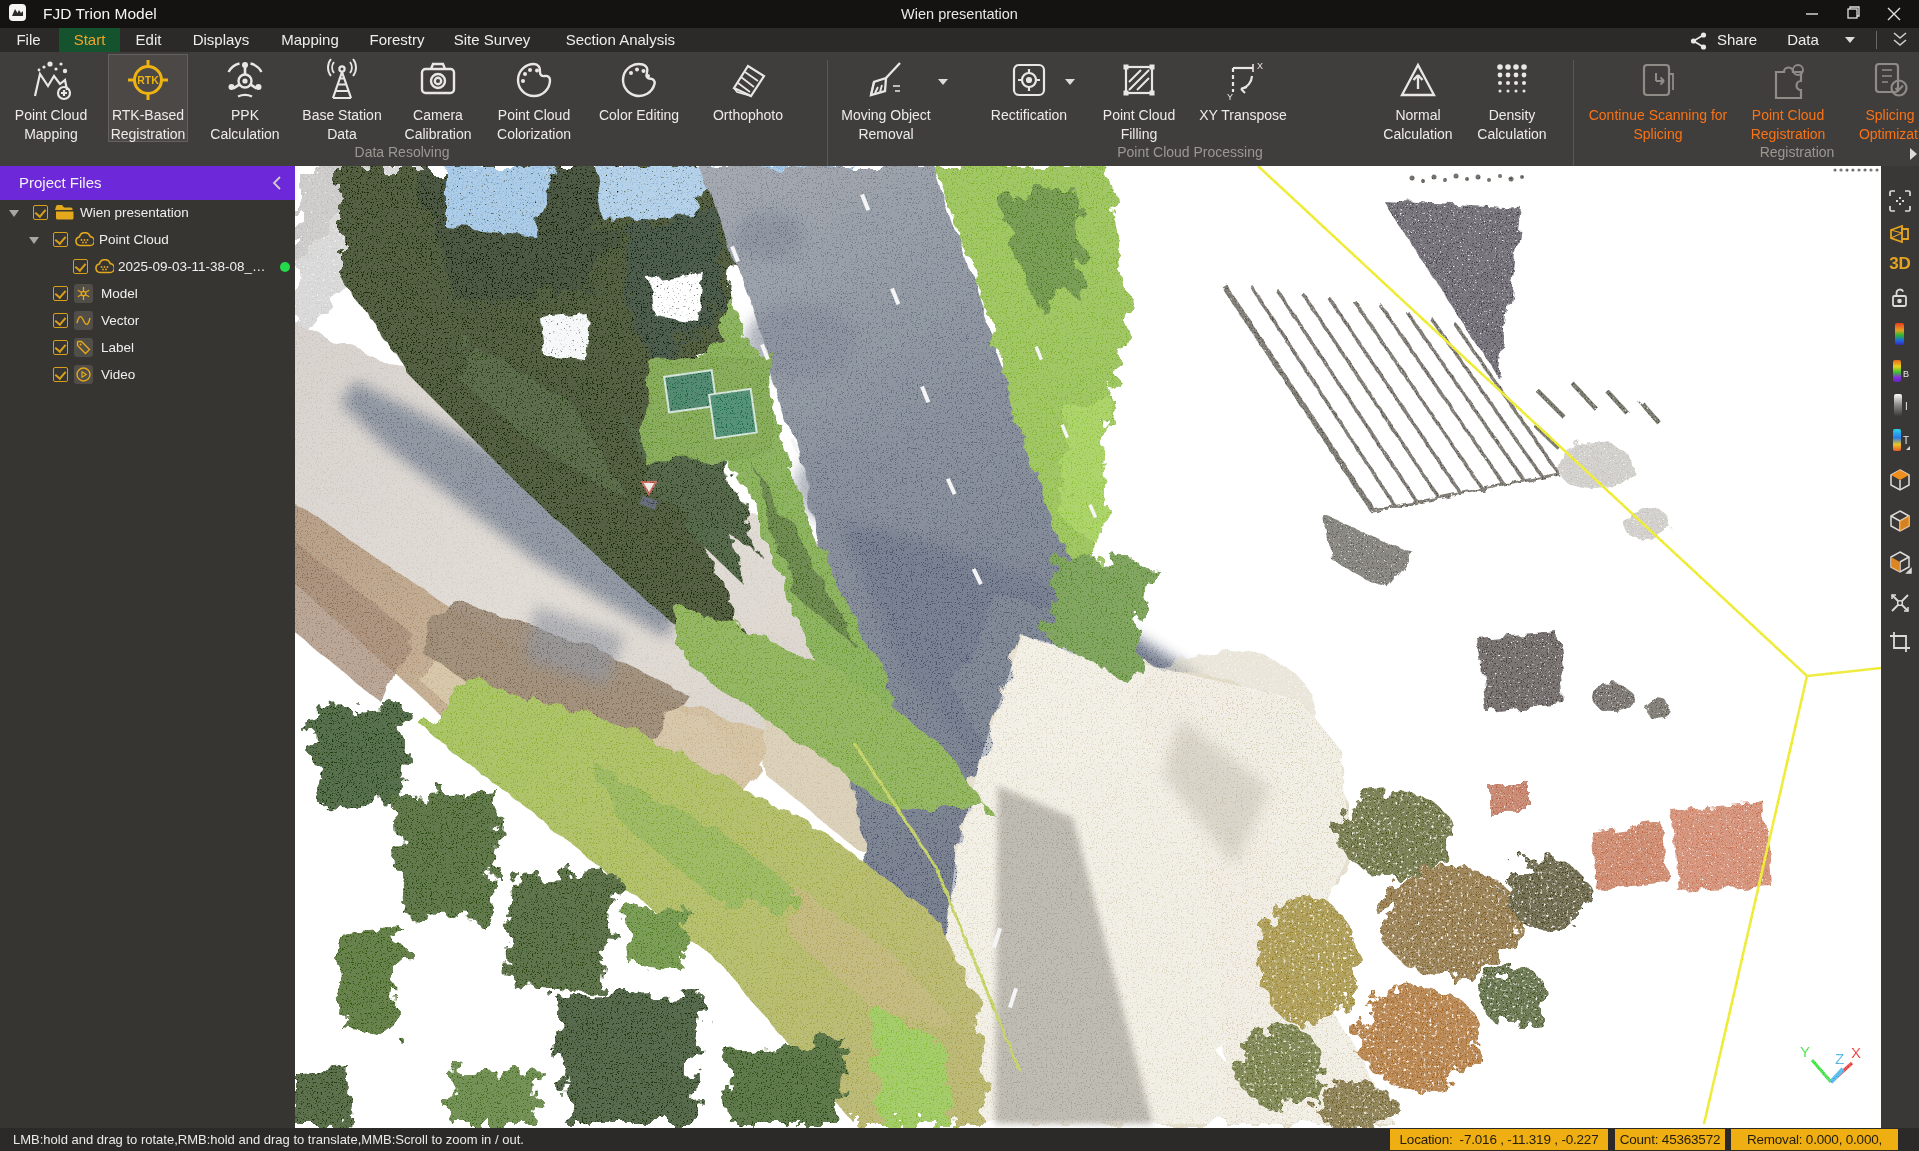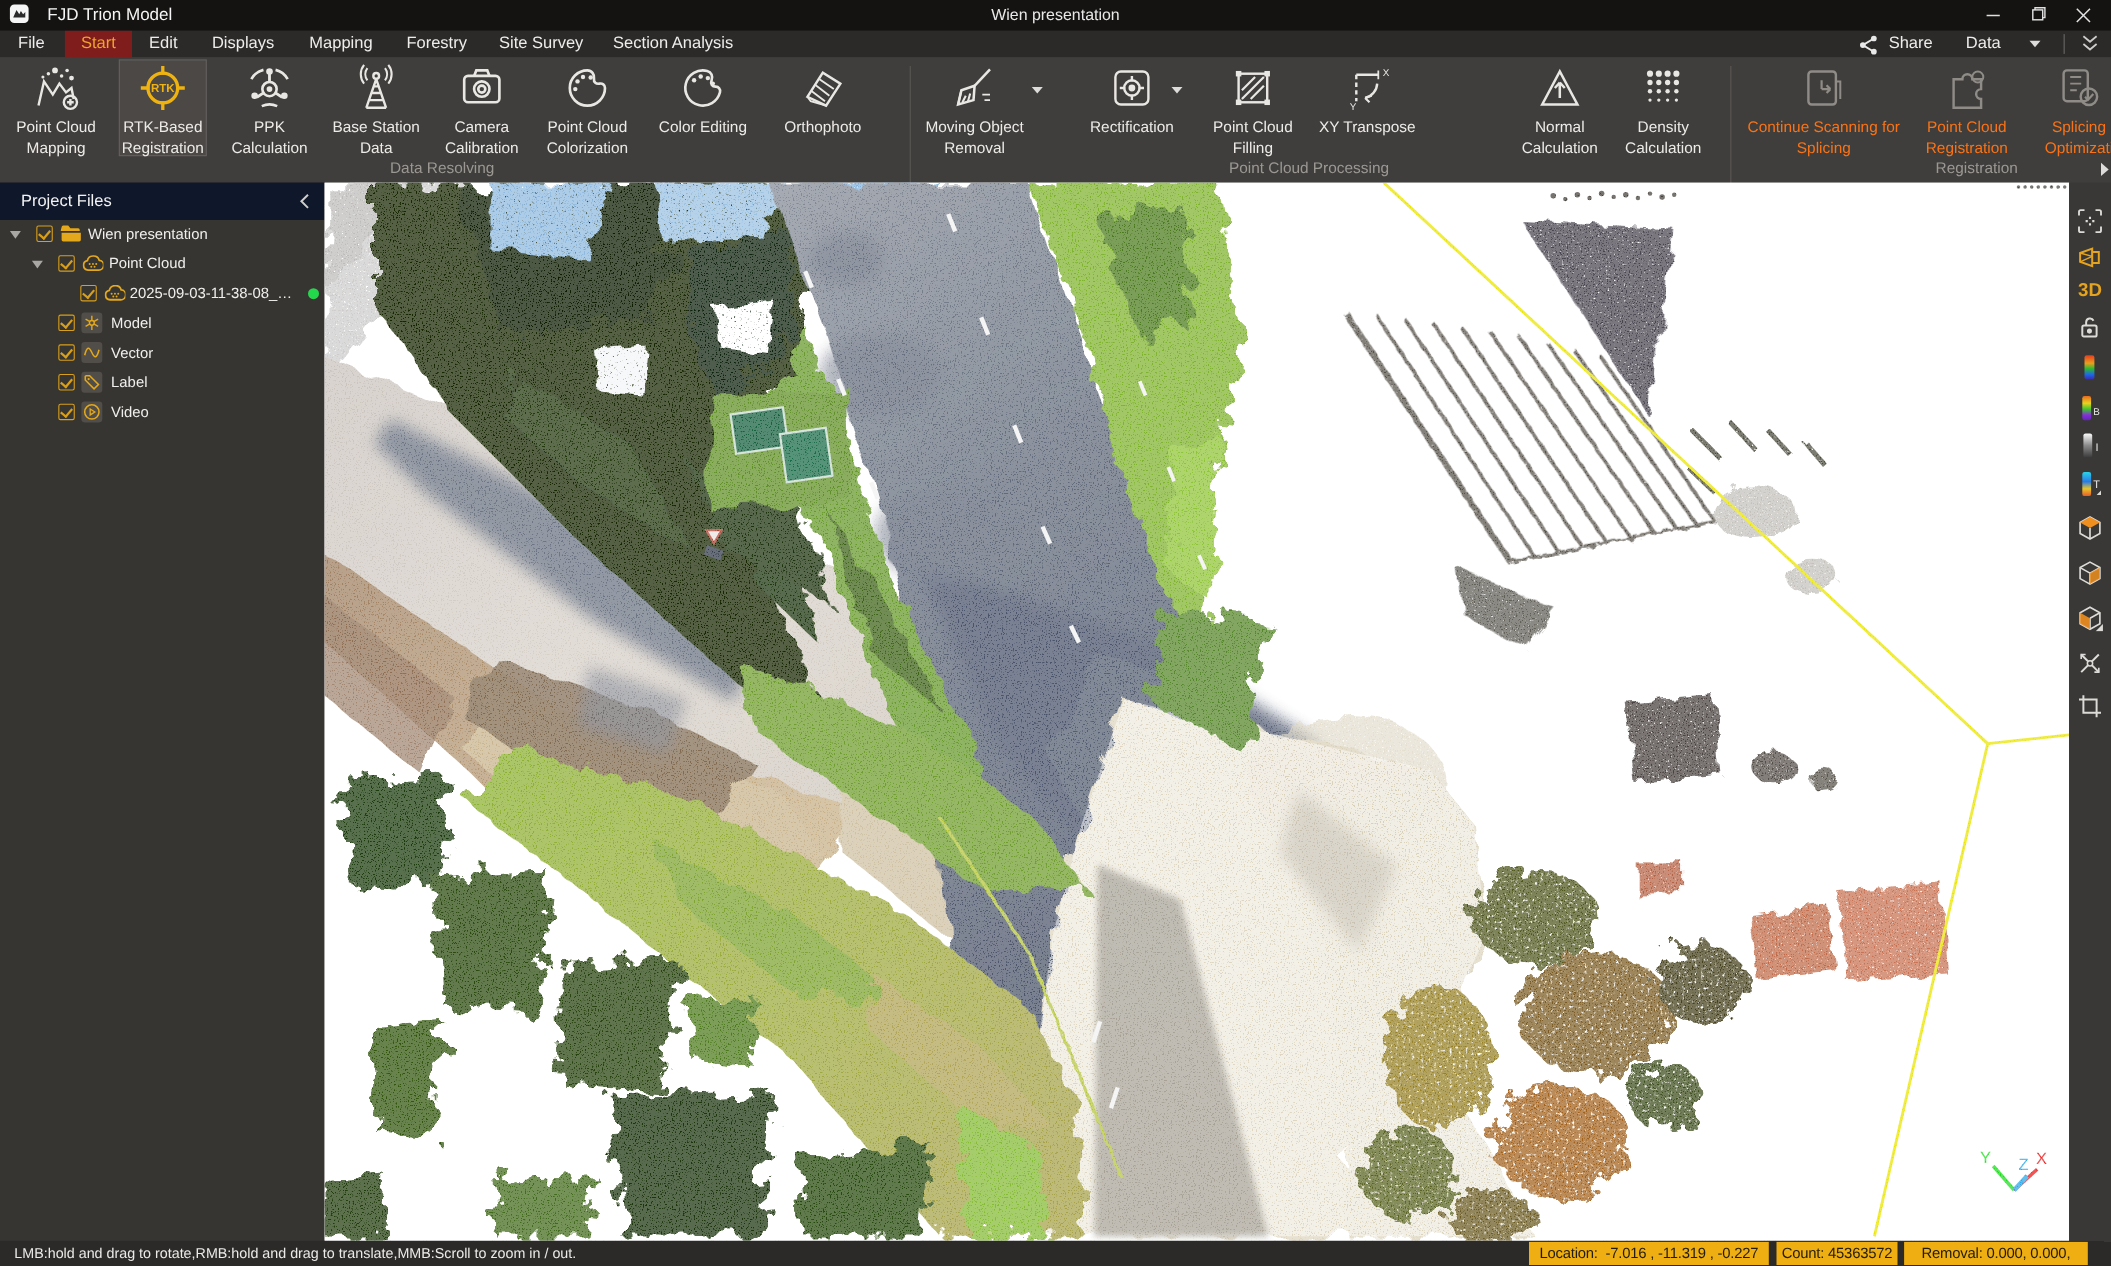--- a/index.html
+++ b/index.html
@@ -8,34 +8,34 @@
   
   #titlebar { position:absolute; left:0; top:0; width:1919px; height:28px; background:#141312; color:#f2f2f2; }
   #logo { position:absolute; left:9px; top:4px; width:17px; height:17px; background:#f5f5f5; border-radius:4px; }
   #logo svg { position:absolute; left:1px; top:1px; }
   #apptitle { position:absolute; left:43px; top:5px; font-size:15.5px; color:#f5f5f5; }
   #doctitle { position:absolute; left:0; top:6px; width:1919px; text-align:center; font-size:14.5px; color:#e8e8e8; }
   .winbtn { position:absolute; top:0px; width:30px; height:28px; color:#e0e0e0; }
   
   #menubar { position:absolute; left:0; top:28px; width:1919px; height:24px; background:#2b2a29; }
   .mitem { position:absolute; top:0; height:24px; line-height:24px; font-size:15px; color:#eeedec; text-align:center; }
-  #mstart { background:#7f1d1d; color:#efa42c; }
+  #mstart { background:#14532d; color:#efa42c; }
   
   #ribbon { position:absolute; left:0; top:52px; width:1919px; height:114px; background:#403e3c; }
   .rbtn { position:absolute; top:2px; width:110px; text-align:center; color:#edebe8; }
   .rbtn .ric { height:50px; margin-top:2px; }
   .rbtn .rlb { font-size:14px; line-height:18.5px; margin-top:0px; }
   .rbtn.gray { color:#f97316; }
   .rgl { position:absolute; top:92px; font-size:14px; color:#9b9894; text-align:center; width:300px; }
   .rsep { position:absolute; top:8px; width:1px; height:130px; background:#5a5855; }
   #rtksel { position:absolute; left:108px; top:2px; width:80px; height:88px; background:#4b4846; border:1px solid #636060; }
   .caret { position:absolute; width:0; height:0; border-left:5px solid transparent; border-right:5px solid transparent; border-top:6px solid #dddcda; }
   
   #leftpanel { position:absolute; left:0; top:166px; width:295px; height:962px; background:#373532; }
-  #lpheader { position:absolute; left:0; top:0; width:295px; height:34px; background:#0f172a; color:#f2f2f2; }
+  #lpheader { position:absolute; left:0; top:0; width:295px; height:34px; background:#6d28d9; color:#f2f2f2; }
   #lpheader .t { position:absolute; left:19px; top:8px; font-size:15px; }
   .trow { position:absolute; height:27px; white-space:nowrap; color:#f0efed; font-size:13.5px; }
   .tlabel { position:absolute; top:5px; }
   .cbx { position:absolute; top:5px; width:15px; height:15px; border:1.6px solid #d89f1b; border-radius:2px; }
   .cbx:after { content:""; position:absolute; left:2.5px; top:0.5px; width:5px; height:8px; border:solid #d89f1b; border-width:0 2px 2px 0; transform:rotate(40deg); }
   .tri { position:absolute; top:10px; width:0; height:0; border-left:5.5px solid transparent; border-right:5.5px solid transparent; border-top:7px solid #a9a7a4; }
   .chip { position:absolute; top:3px; width:19px; height:19px; background:#514e4a; border-radius:3px; }
   
   #righttb { position:absolute; left:1881px; top:166px; width:38px; height:962px; background:#3a3836; }
   .rt { position:absolute; left:7px; width:24px; height:24px; }
@@ -69,21 +69,21 @@
 </div>
 
 <div id="menubar">
   <div class="mitem" style="left:10px;width:37px;">File</div>
   <div class="mitem" id="mstart" style="left:59px;width:61px;">Start</div>
   <div class="mitem" style="left:130px;width:37px;">Edit</div>
   <div class="mitem" style="left:183px;width:76px;">Displays</div>
   <div class="mitem" style="left:274px;width:72px;">Mapping</div>
   <div class="mitem" style="left:362px;width:70px;">Forestry</div>
   <div class="mitem" style="left:450px;width:84px;">Site Survey</div>
-  <div class="mitem" style="left:549px;width:126px;">Section Analysis</div>
+  <div class="mitem" style="left:549px;width:126px;text-align:right;">Section Analysis</div>
   <svg class="abs" style="left:1688px;top:2px;" width="22" height="22" viewBox="0 0 22 22">
       <g fill="#e8e8e8">
         <circle cx="15.5" cy="5" r="2.6"></circle>
         <circle cx="5.5" cy="11" r="2.6"></circle>
         <circle cx="15.5" cy="17" r="2.6"></circle>
         <path d="M5.5 11 L15.5 5 M5.5 11 L15.5 17" stroke="#e8e8e8" stroke-width="1.7"></path>
       </g>
     </svg>
   <div class="mitem" style="left:1714px;width:46px;">Share</div>
   <div class="mitem" style="left:1783px;width:40px;">Data</div>

